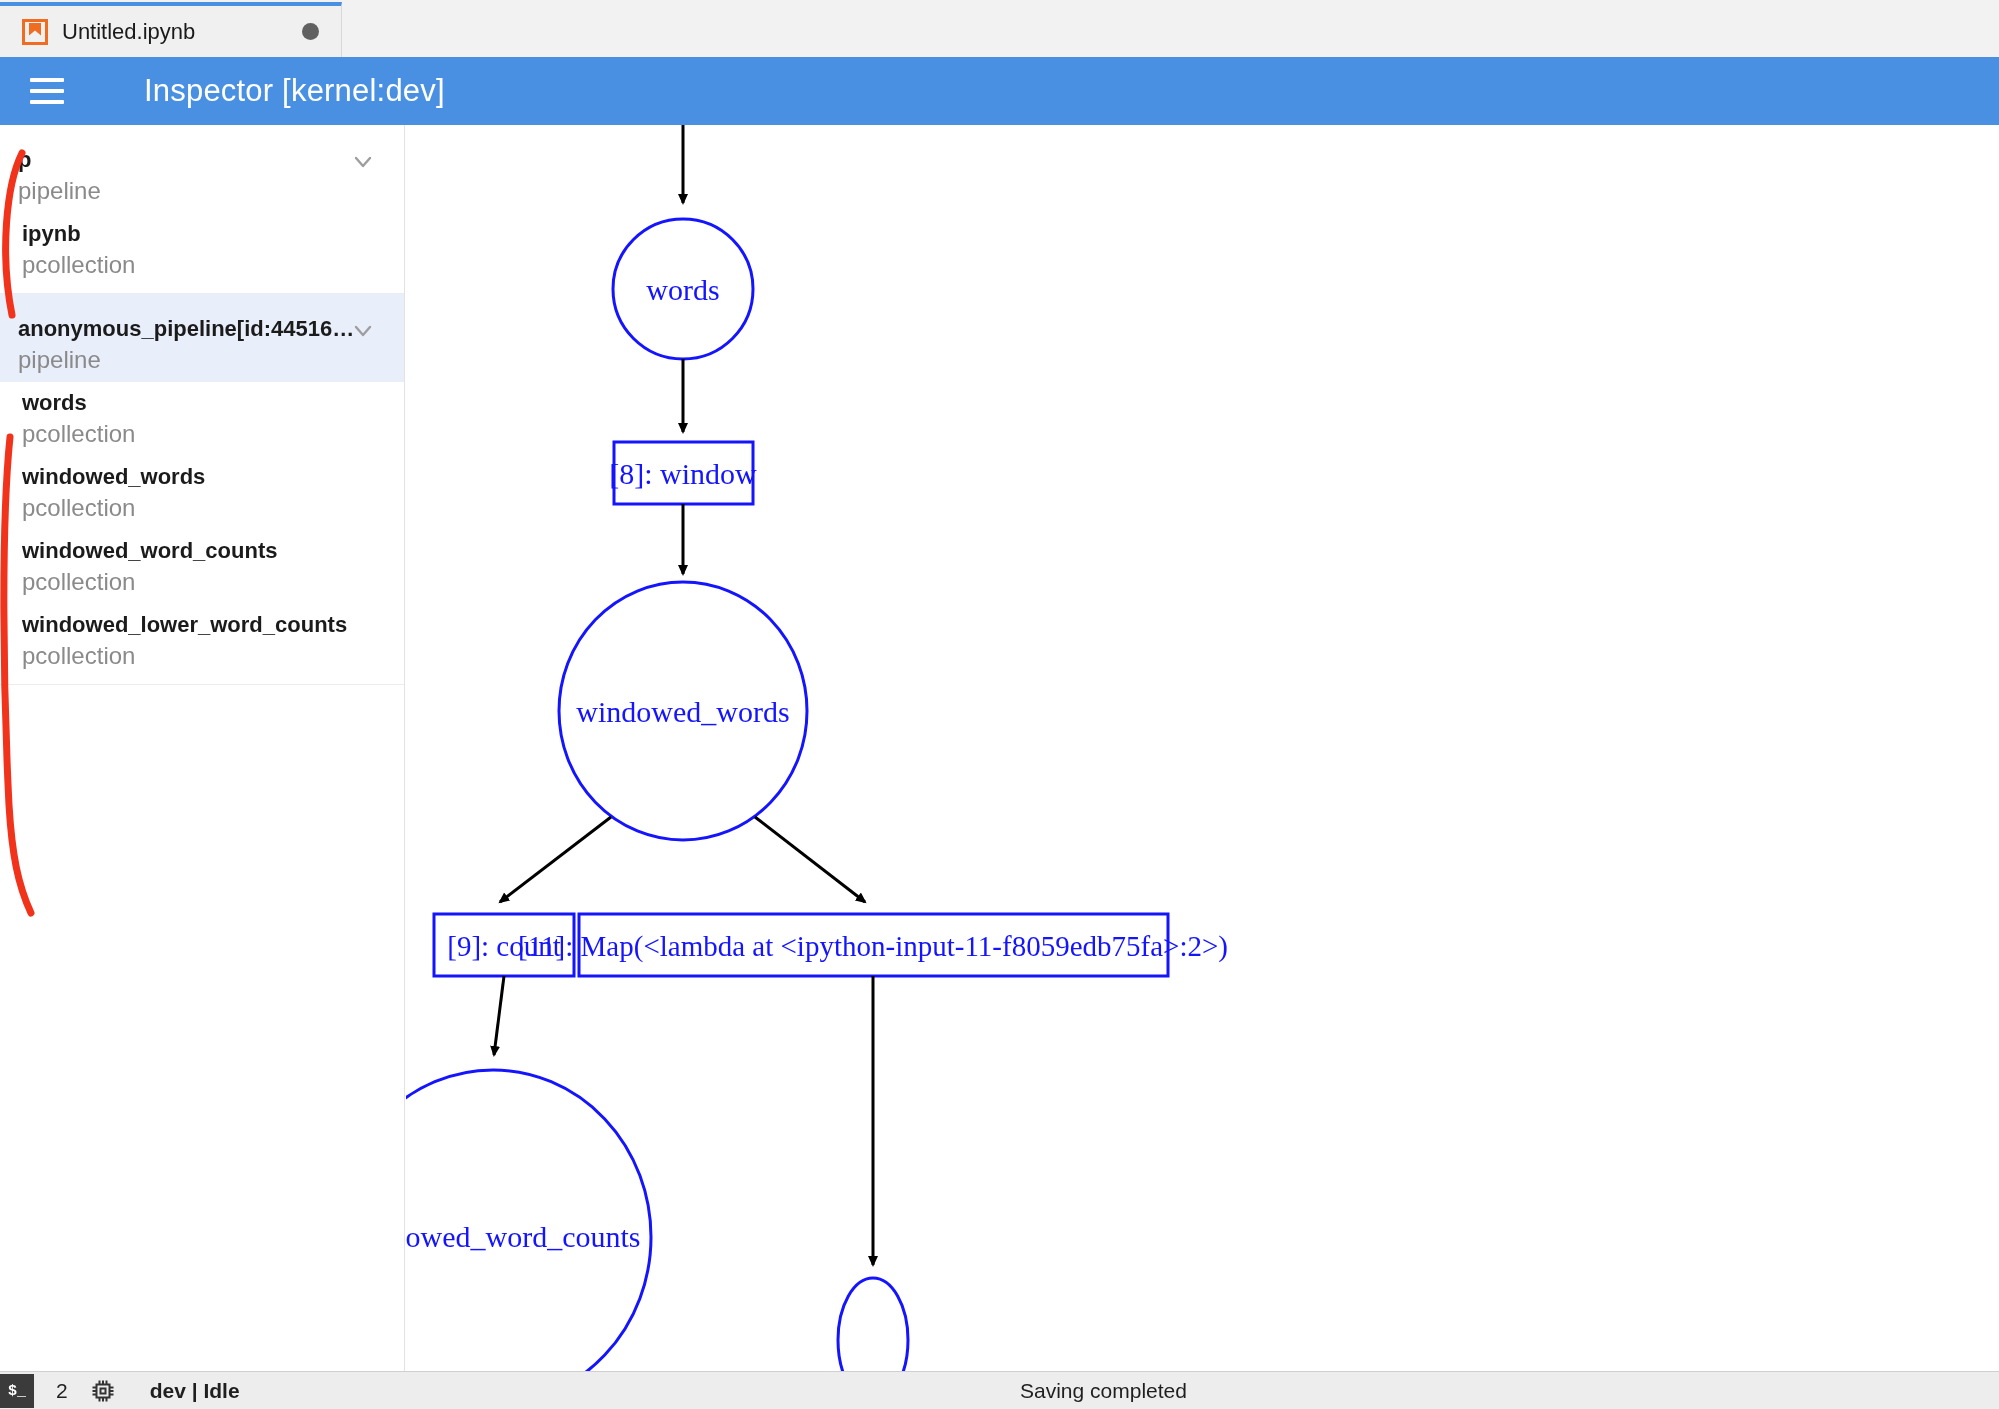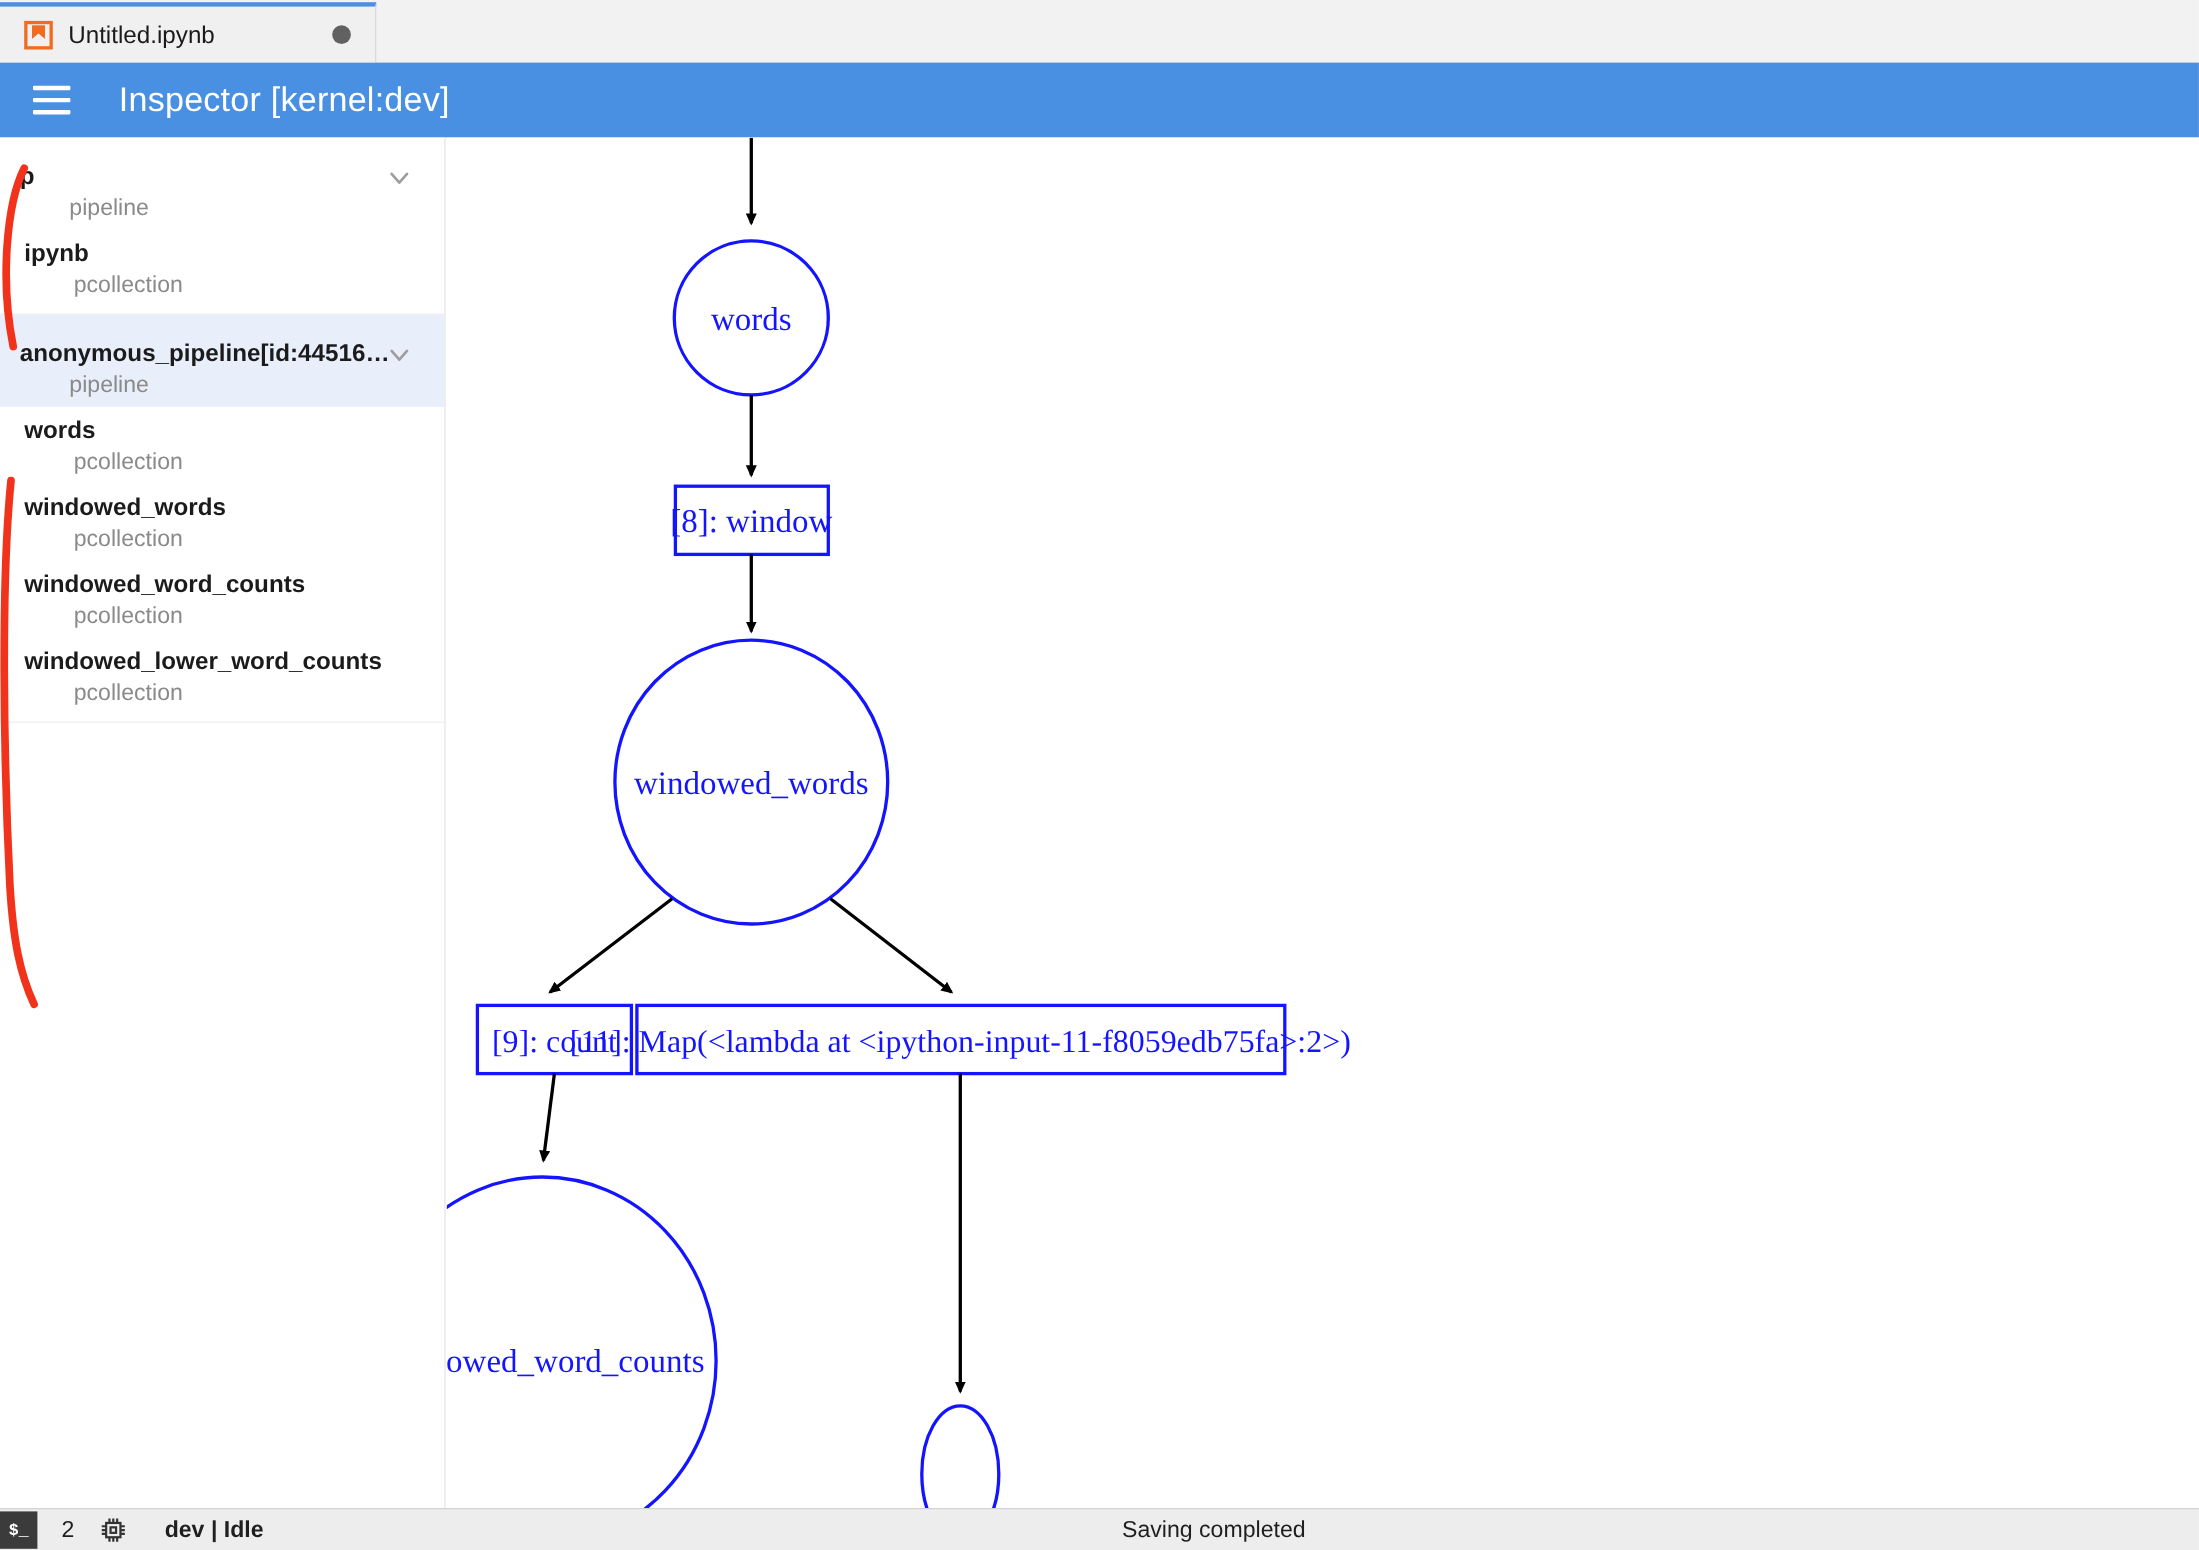--- a/index.html
+++ b/index.html
@@ -73,21 +73,21 @@
     font-size: 25px;
     color: #333;
     line-height: 1;
   }
 
   
   .header {
     position: absolute; left: 0; top: 57px;
     width: 1999px; height: 68px;
     background: #4a90e2;
-    display: flex; align-items: center;
+    display: flex; align-items: center; gap: 36px;
   }
   .hamburger {
     margin-left: 30px;
     width: 34px; height: 26px;
     display: flex; flex-direction: column; justify-content: space-between;
     cursor: pointer;
   }
   .hamburger span {
     display: block; height: 4px; background: #ffffff; border-radius: 1px;
   }
@@ -123,24 +123,23 @@
   }
   .row.selected { background: #e9eefb; }
   .row-title {
     font-size: 22px;
     font-weight: 700;
     color: #1b1b1b;
     white-space: nowrap;
     overflow: hidden;
   }
   .row-sub {
-    font-size: 21px;
+    font-size: 24px;
     color: #8a8a8a;
     margin-top: 4px;
-    margin-left: 45px;
   }
   .chev {
     position: absolute; right: 30px; top: 26px;
     width: 22px; height: 22px;
   }
   .chev svg { display:block; }
 
   
   .annot {
     position: absolute;

